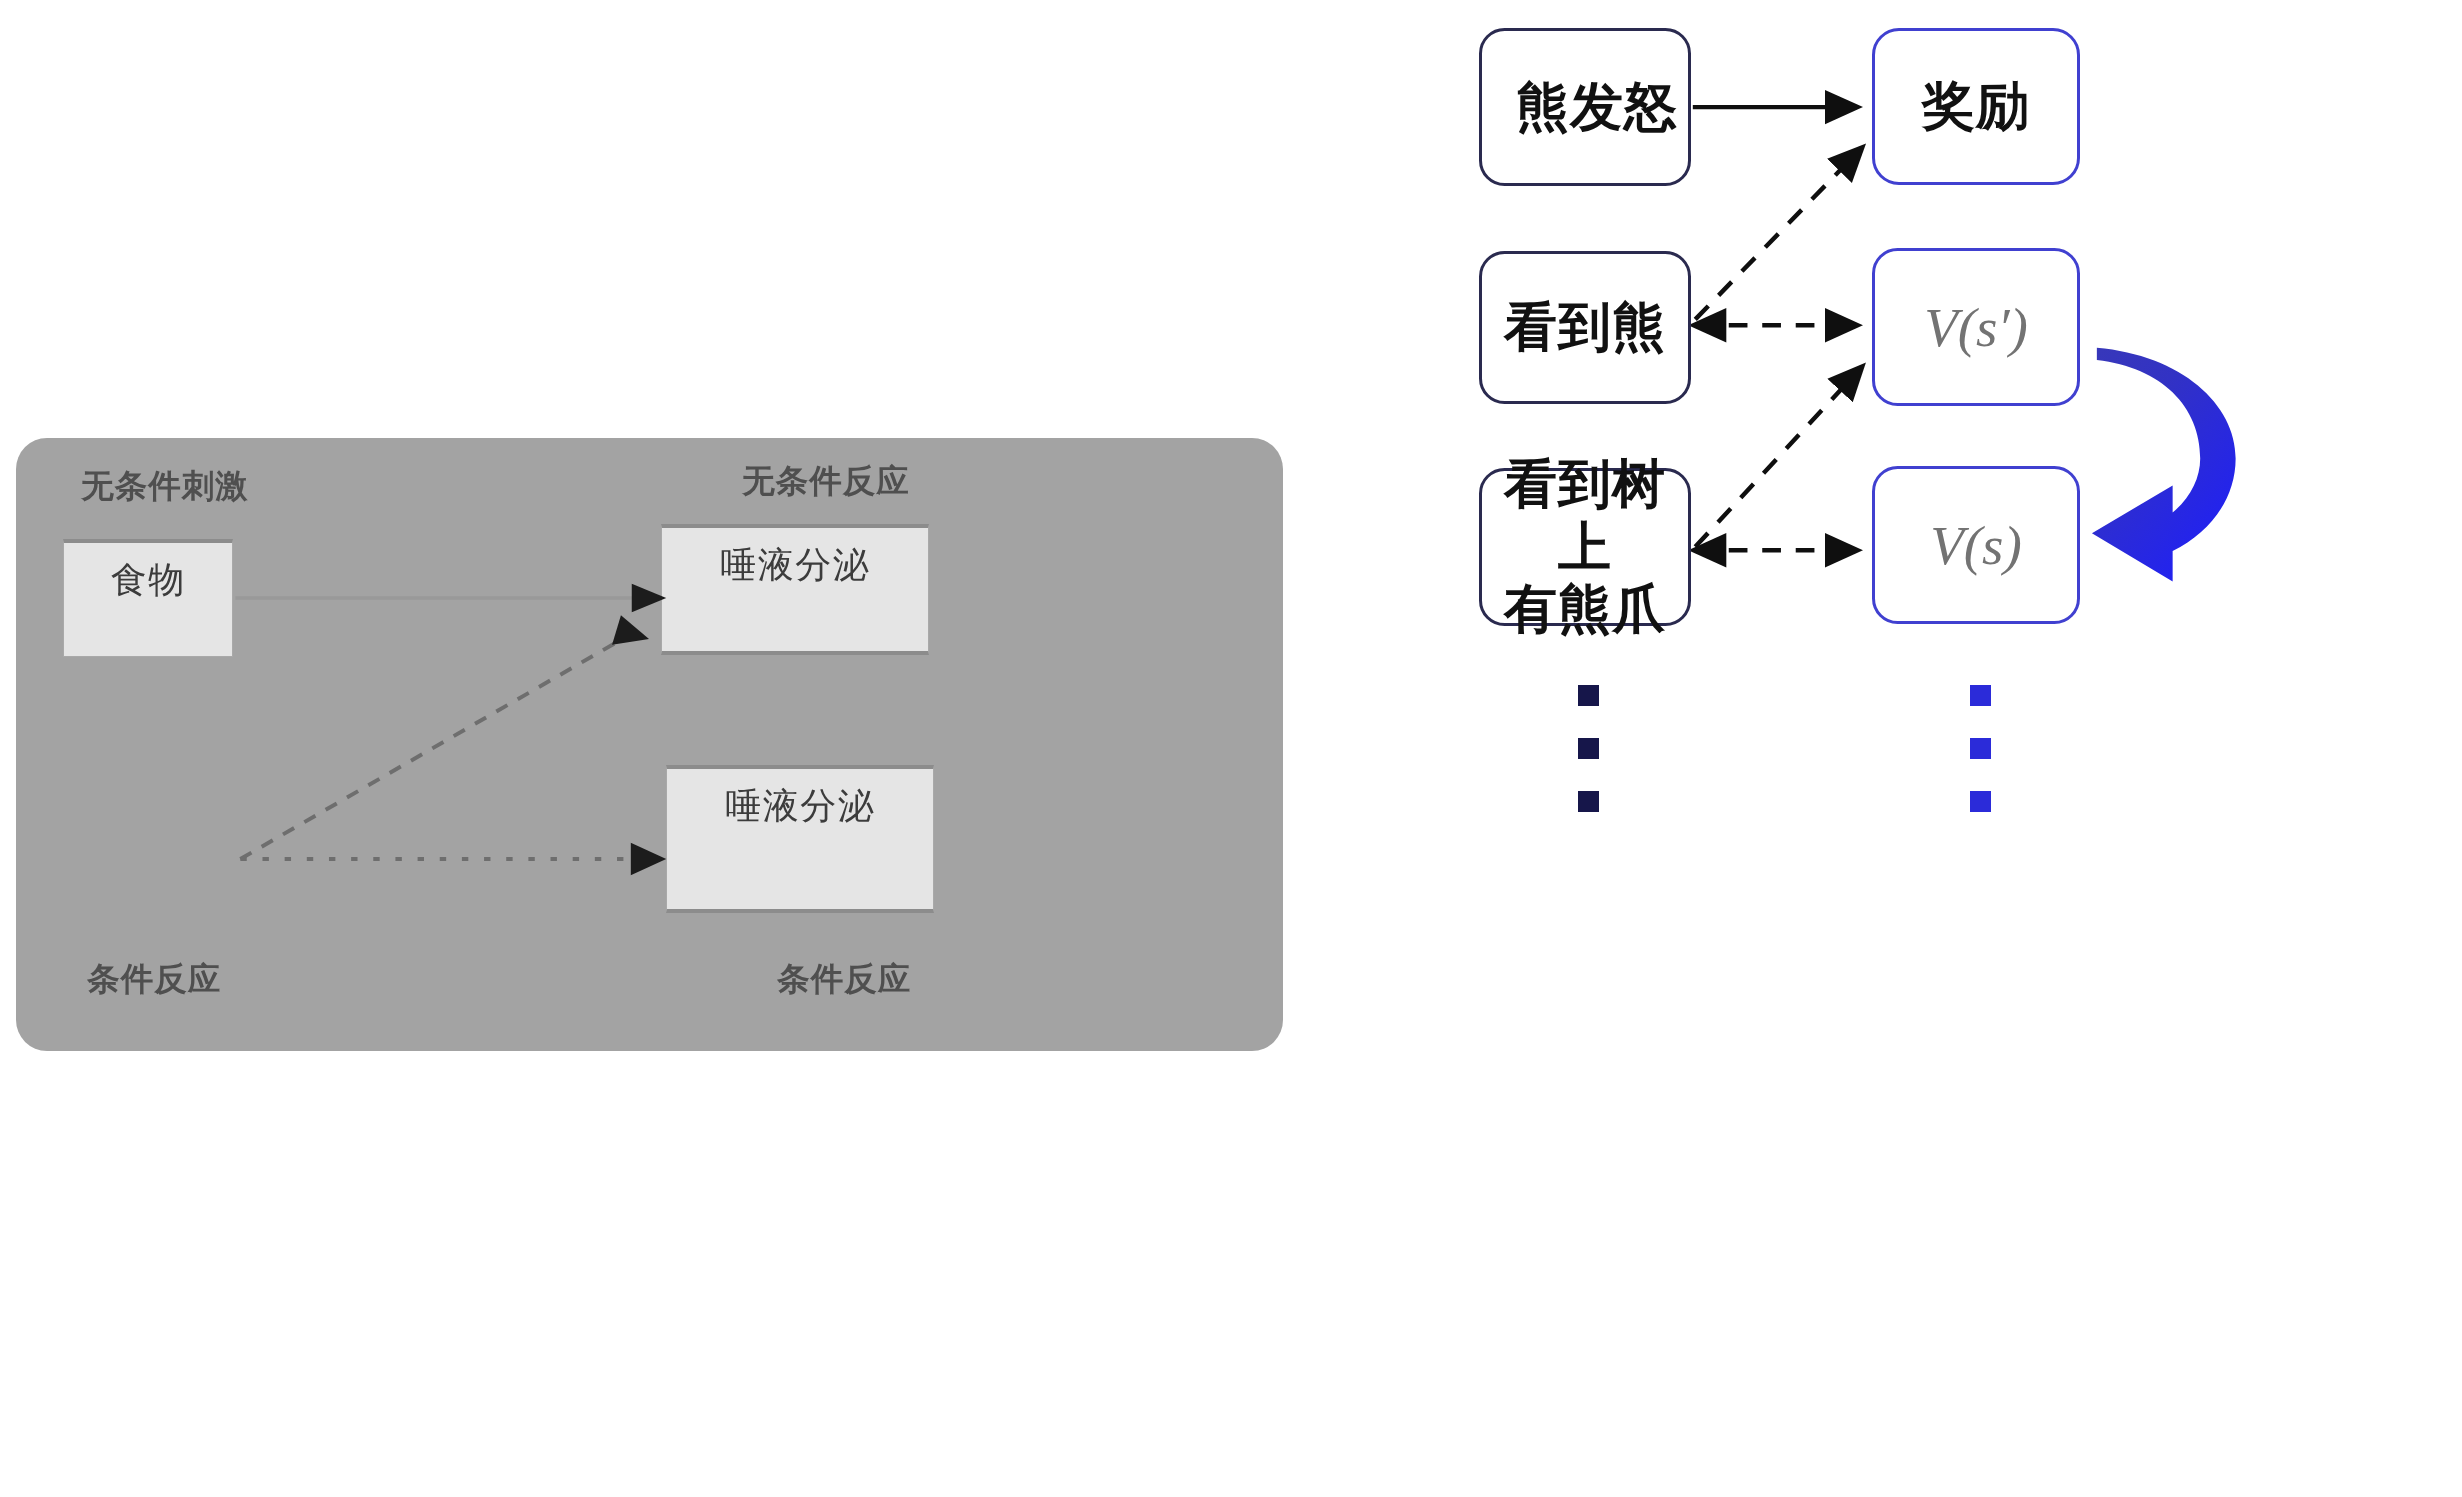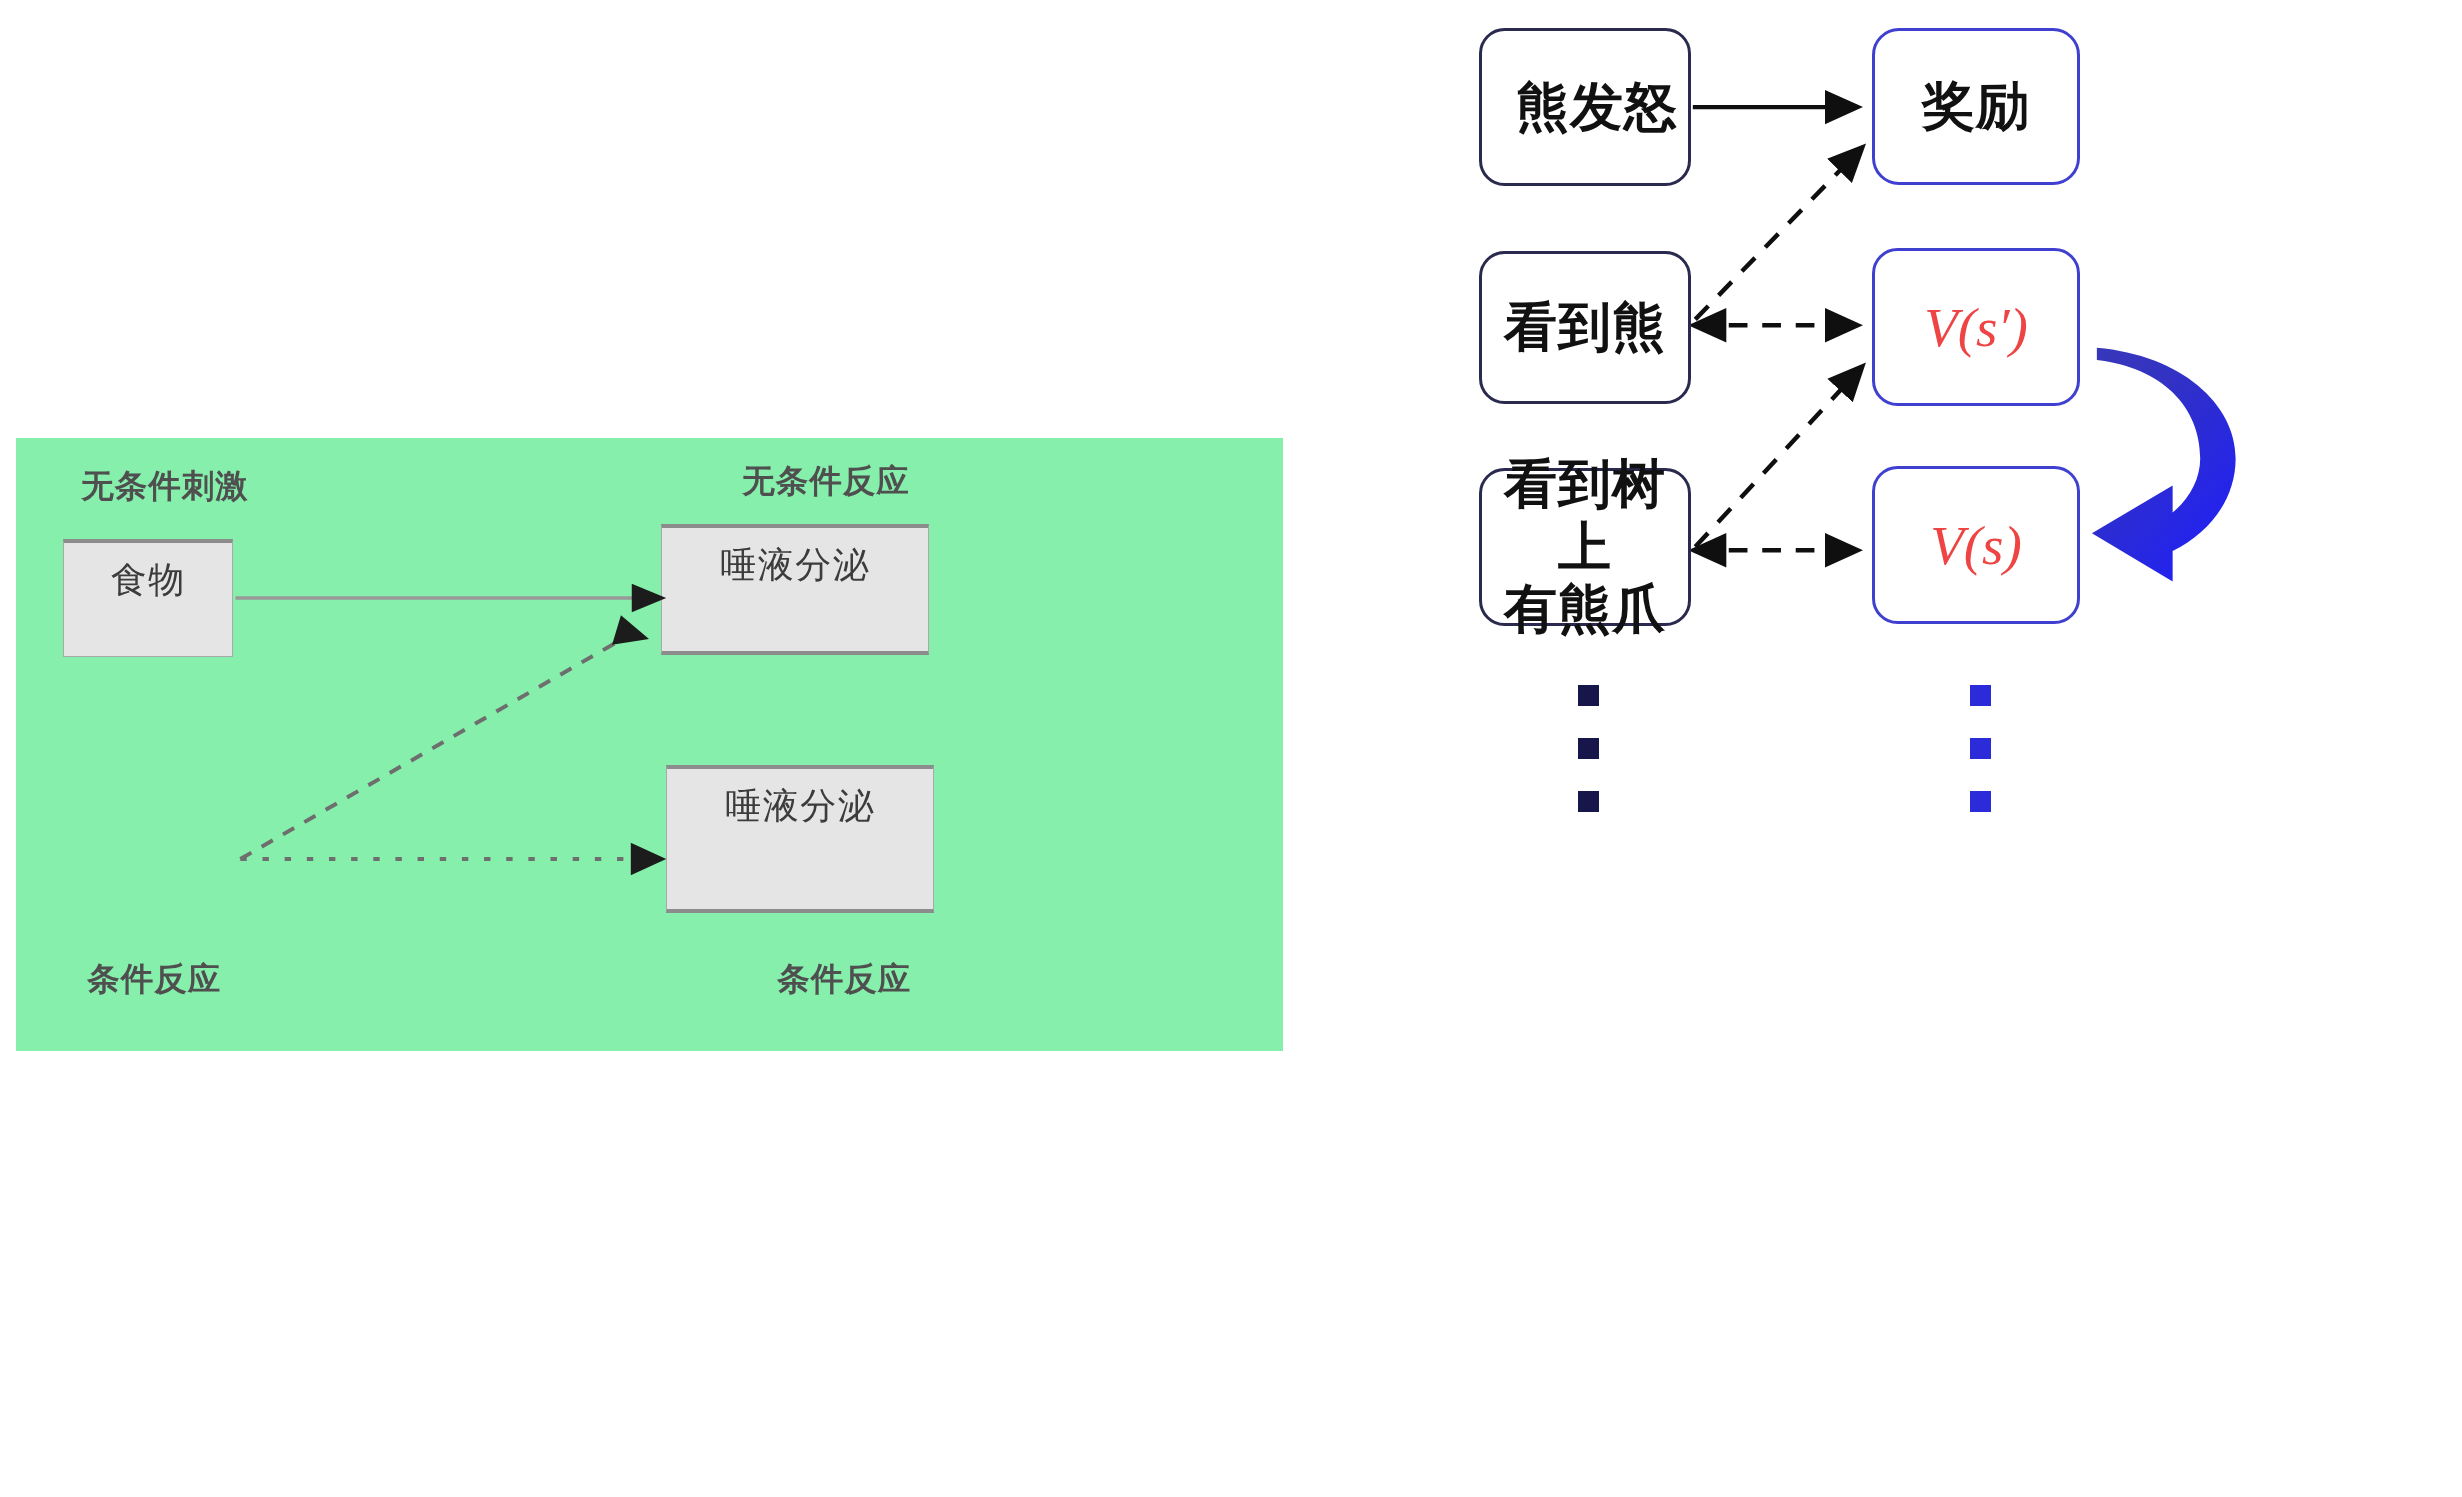--- a/index.html
+++ b/index.html
@@ -15,21 +15,22 @@
     font-family: "Liberation Sans", sans-serif;
   }
 
   
   #classical-panel {
     position: absolute;
     left: 16.3px;
     top: 438px;
     width: 1267px;
     height: 613px;
-    background: #86efac;
+    background: #a3a3a3;
+    border-radius: 31px;
   }
   .cc-label {
     position: absolute;
     color: #4f4f4f;
     font-size: 32.5px;
     font-weight: 700;
     letter-spacing: 1px;
     white-space: nowrap;
     font-family: "Liberation Sans", sans-serif;
   }
@@ -96,21 +97,21 @@
     color: #111111;
     font-size: 53px;
     font-weight: 700;
     line-height: 1.18;
     text-align: center;
     letter-spacing: 1px;
     font-family: "Liberation Sans", sans-serif;
     white-space: pre-line;
   }
   .rl-box .math-text {
-    color: #ef4444;
+    color: #737373;
     font-size: 55px;
     font-style: italic;
     font-weight: 400;
     text-align: center;
     font-family: "Liberation Serif", serif;
   }
 
   #rl-box-bear-angry { left: 26px;  top: 28px;   width: 212px; height: 158px; padding-left: 24px; }
   #rl-box-see-bear   { left: 26px;  top: 251px;  width: 212px; height: 153px; }
   #rl-box-claw       { left: 26px;  top: 468px;  width: 212px; height: 158px; }

